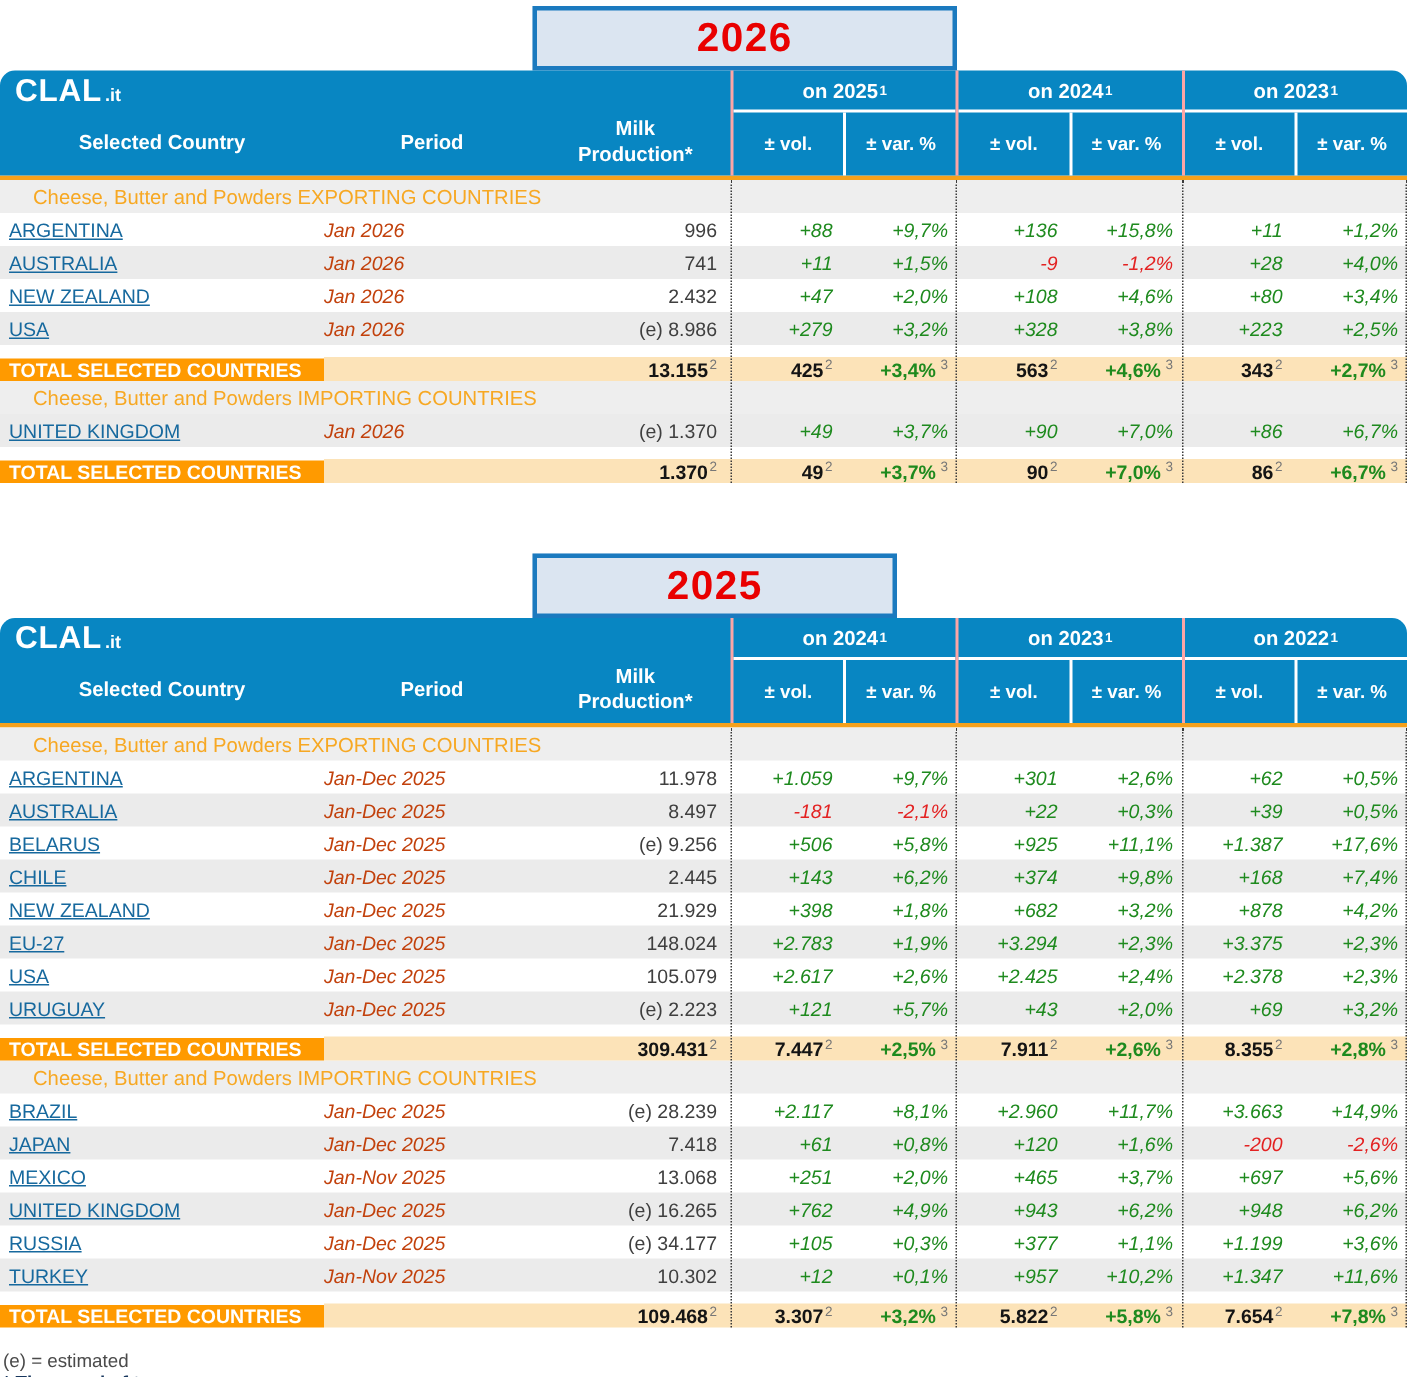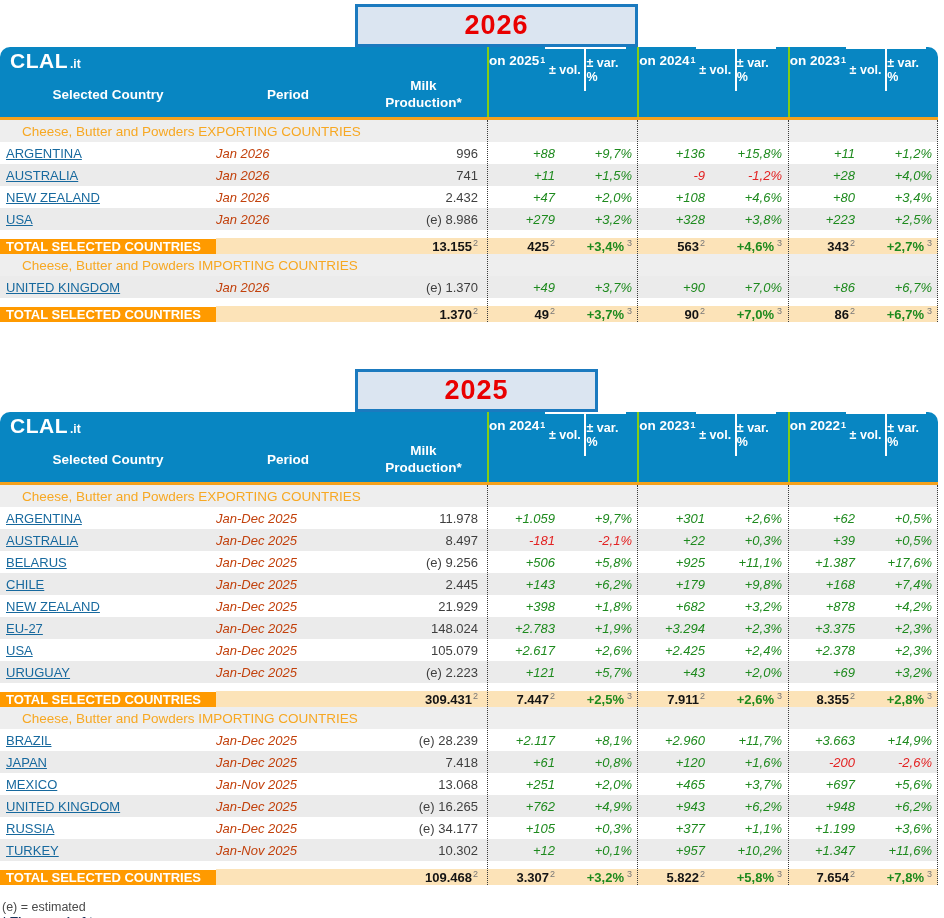--- a/index.html
+++ b/index.html
@@ -19,21 +19,21 @@
   .brand{position:absolute;top:3px;left:10px;cursor:pointer;line-height:1}
   .brand .b1{font-weight:bold;font-size:21px;letter-spacing:0.5px}
   .brand .b2{font-weight:bold;font-size:12px;margin-left:2px}
   .hleft{width:487px;display:flex;align-items:flex-end}
   .hc{display:flex;align-items:center;justify-content:center;height:44px;
       font-weight:bold;font-size:13.5px;text-align:center;line-height:1.25}
   .hc-country{width:216px}
   .hc-period{width:144px}
   .hc-prod{width:127px}
   .hgroups{display:flex;width:451px}
-  .hgroup{width:174px;border-left:2px solid #84cc16;display:flex;flex-direction:row}
+  .hgroup{width:174px;border-left:2px solid #fca5a5;display:flex;flex-direction:column}
   .glabel{height:26px;display:flex;align-items:center;justify-content:center;font-weight:bold;font-size:13.5px}
   .glabel sup{font-size:9px;margin-left:1px}
   .gsub{height:44px;display:flex;border-top:2px solid #fff}
   .gv{flex:1;display:flex;align-items:center;justify-content:center;font-weight:bold;font-size:12.5px}
   .gv.vol{border-right:2px solid #fff}
 
   .orangebar{width:938px;height:3px;background:#f5a11c}
 
   
   .tbody{position:relative;width:938px}
@@ -336,21 +336,21 @@
           </div>
           <div class="row alt">
             <div class="c-country"><a>CHILE</a></div>
             <div class="c-period">Jan-Dec 2025</div>
             <div class="c-prod">2.445</div>
             <div class="cgrp">
               <div class="c-vol pos">+143</div>
               <div class="c-var pos">+6,2%</div>
             </div>
             <div class="cgrp">
-              <div class="c-vol pos">+179</div>
+              <div class="c-vol pos">+374</div>
               <div class="c-var pos">+9,8%</div>
             </div>
             <div class="cgrp">
               <div class="c-vol pos">+168</div>
               <div class="c-var pos">+7,4%</div>
             </div>
           </div>
           <div class="row">
             <div class="c-country"><a>NEW ZEALAND</a></div>
             <div class="c-period">Jan-Dec 2025</div>

